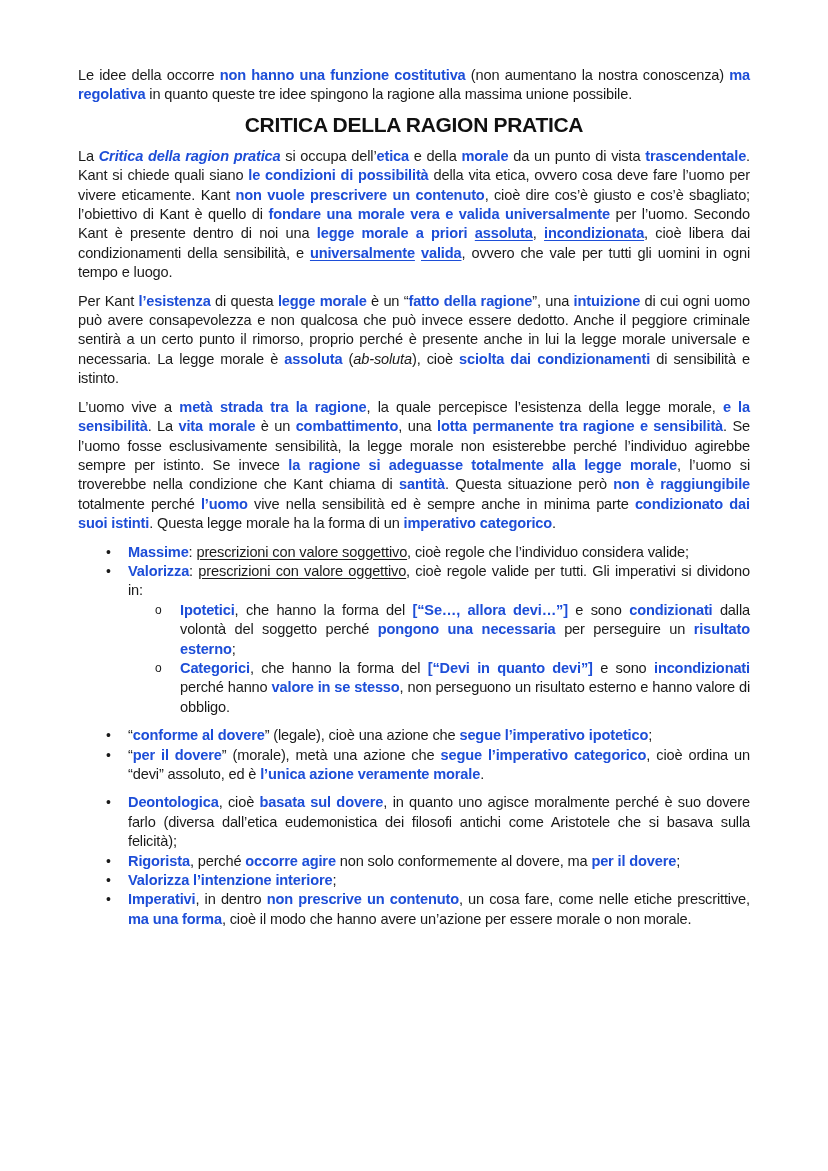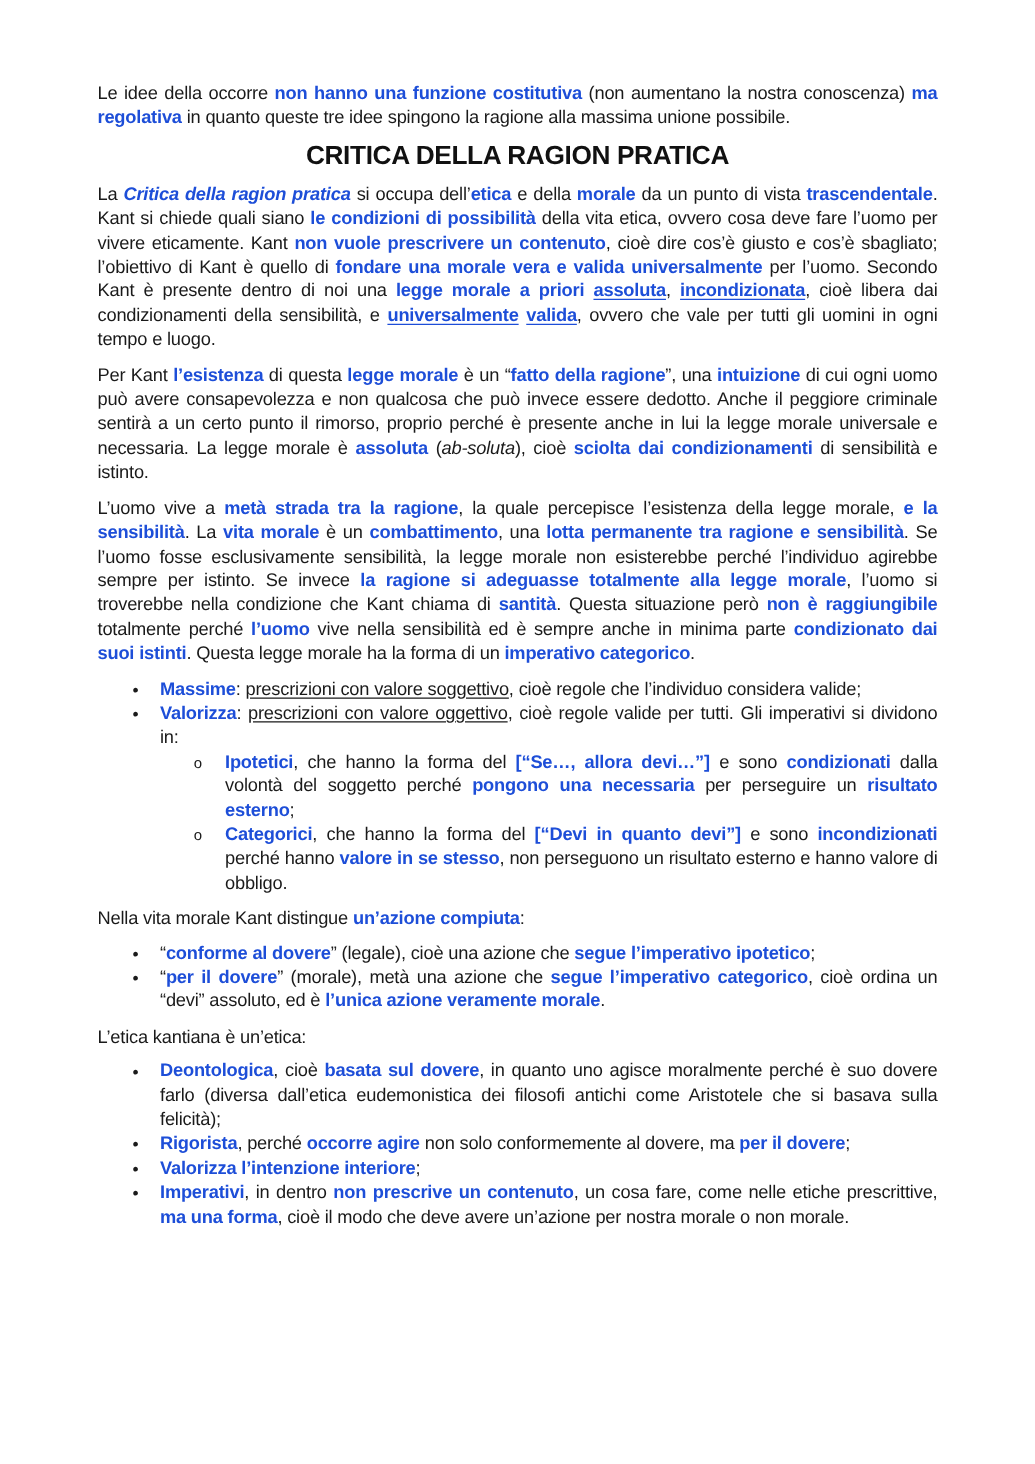--- a/index.html
+++ b/index.html
@@ -50,29 +50,27 @@
   <ul class="l1">
     <li><span class="bullet">•</span><b>Massime</b><span>: </span><span class="u">prescrizioni con valore soggettivo</span><span>, cioè regole che l’individuo considera valide;</span></li>
     <li><span class="bullet">•</span><b>Valorizza</b><span>: </span><span class="u">prescrizioni con valore oggettivo</span><span>, cioè regole valide per tutti. Gli imperativi si dividono in:</span>
       <ul class="l2">
         <li><span class="bullet">o</span><b>Ipotetici</b><span>, che hanno la forma del </span><b>[“Se…, allora devi…”]</b><span> e sono </span><b>condizionati</b><span> dalla volontà del soggetto perché </span><b>pongono una necessaria</b><span> per perseguire un </span><b>risultato esterno</b><span>;</span></li>
         <li><span class="bullet">o</span><b>Categorici</b><span>, che hanno la forma del </span><b>[“Devi in quanto devi”]</b><span> e sono </span><b>incondizionati</b><span> perché hanno </span><b>valore in se stesso</b><span>, non perseguono un risultato esterno e hanno valore di obbligo.</span></li>
       </ul>
     </li>
   </ul>
 
-  <p class="list-intro"><span>Nella vita morale Kant distingue </span><b>un’azione compiuta</b><span>:</span></p>
 
   <ul class="l1">
     <li><span class="bullet">•</span><span>“</span><b>conforme al dovere</b><span>” (legale), cioè una azione che </span><b>segue l’imperativo ipotetico</b><span>;</span></li>
     <li><span class="bullet">•</span><span>“</span><b>per il dovere</b><span>” (morale), metà una azione che </span><b>segue l’imperativo categorico</b><span>, cioè ordina un “devi” assoluto, ed è </span><b>l’unica azione veramente morale</b><span>.</span></li>
   </ul>
 
-  <p class="list-intro">L’etica kantiana è un’etica:</p>
 
   <ul class="l1">
     <li><span class="bullet">•</span><b>Deontologica</b><span>, cioè </span><b>basata sul dovere</b><span>, in quanto uno agisce moralmente perché è suo dovere farlo (diversa dall’etica eudemonistica dei filosofi antichi come Aristotele che si basava sulla felicità);</span></li>
     <li><span class="bullet">•</span><b>Rigorista</b><span>, perché </span><b>occorre agire</b><span> non solo conformemente al dovere, ma </span><b>per il dovere</b><span>;</span></li>
     <li><span class="bullet">•</span><b>Valorizza l’intenzione interiore</b><span>;</span></li>
-    <li><span class="bullet">•</span><b>Imperativi</b><span>, in dentro </span><b>non prescrive un contenuto</b><span>, un cosa fare, come nelle etiche prescrittive, </span><b>ma una forma</b><span>, cioè il modo che deve avere un’azione per nostra morale o non morale.</span></li>
+    <li><span class="bullet">•</span><b>Imperativi</b><span>, in dentro </span><b>non prescrive un contenuto</b><span>, un cosa fare, come nelle etiche prescrittive, </span><b>ma una forma</b><span>, cioè il modo che hanno avere un’azione per essere morale o non morale.</span></li>
   </ul>
 
 </div>
 
 </body></html>

